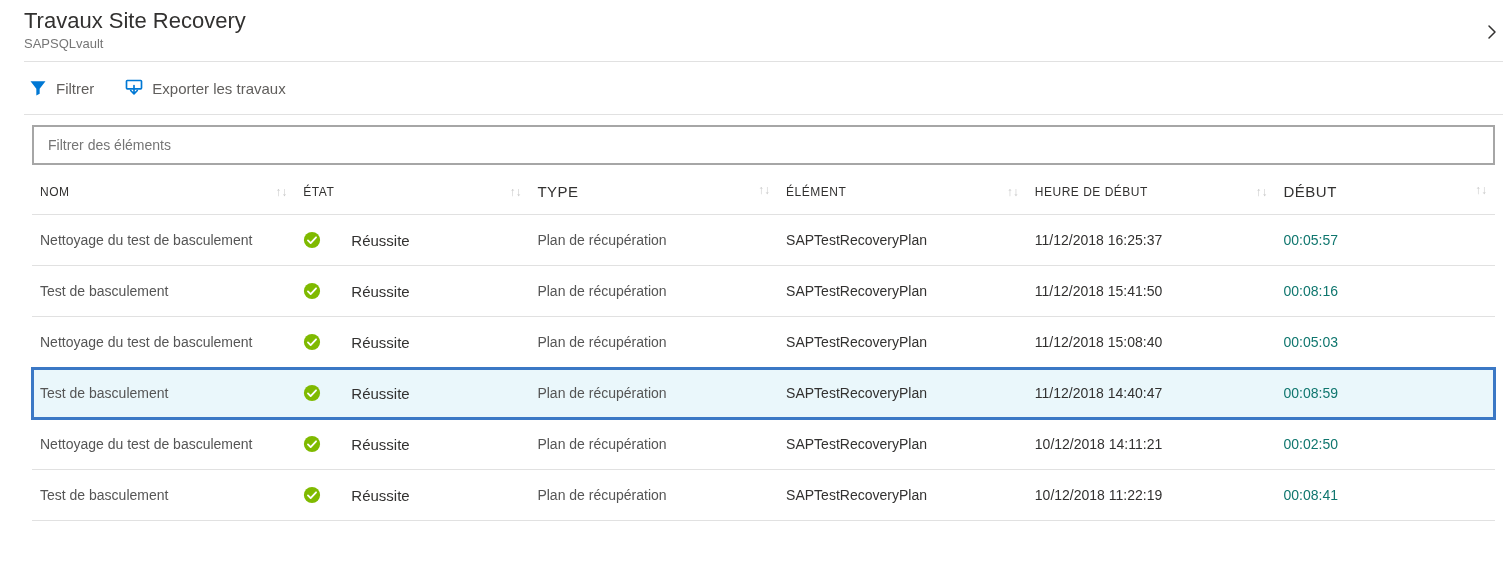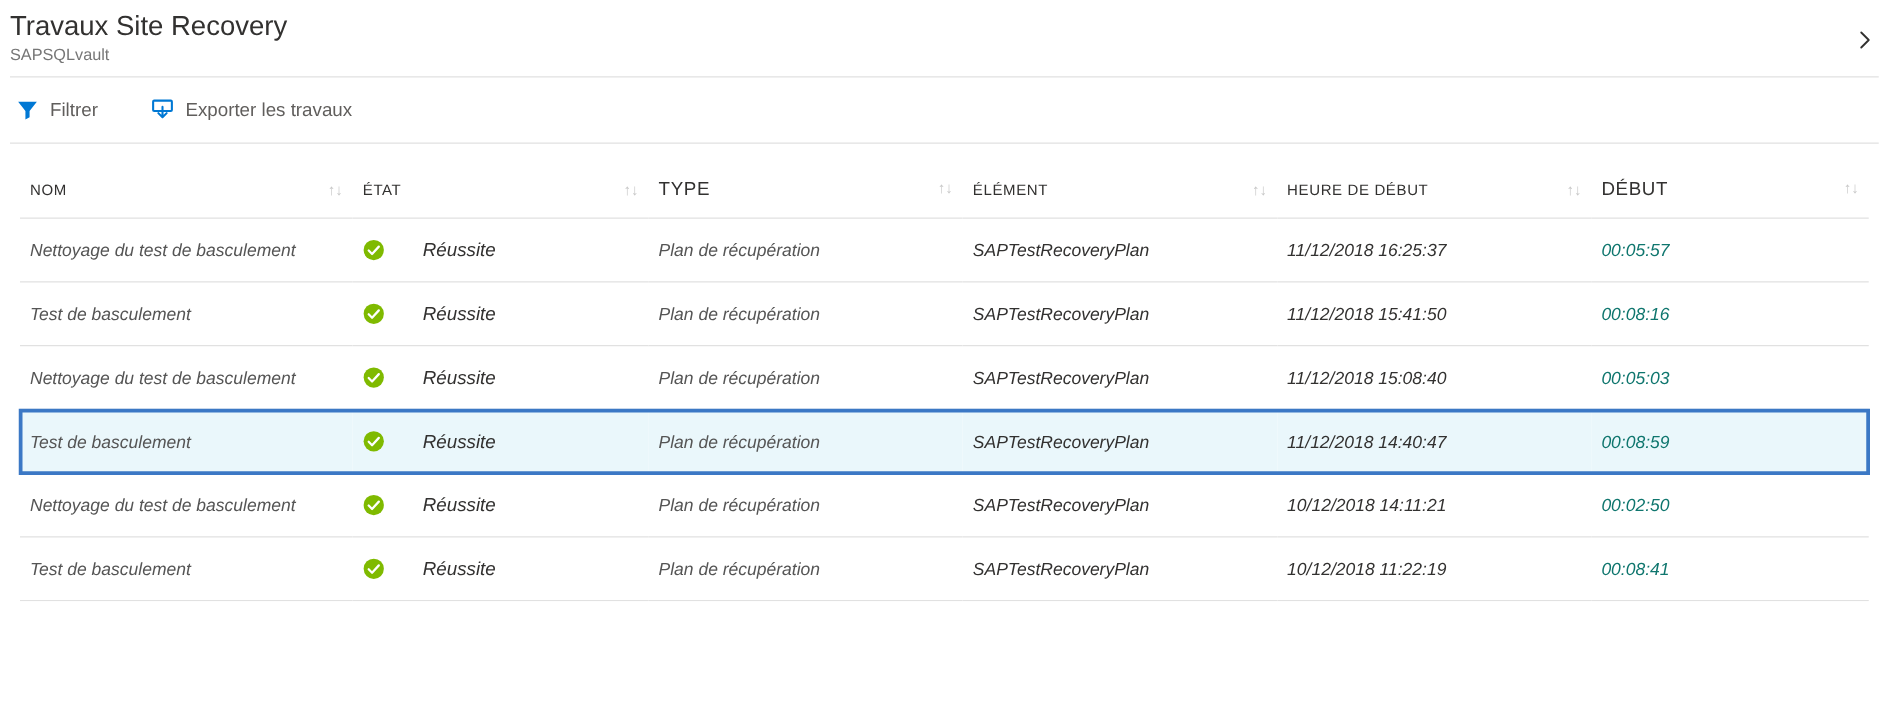--- a/index.html
+++ b/index.html
@@ -5,27 +5,27 @@
   * { box-sizing: border-box; }
   html, body {
     margin: 0;
     padding: 0;
     font-family: "Segoe UI", Arial, sans-serif;
     font-size: 14px;
     color: #323130;
     background: #ffffff;
     width: 1511px;
   }
-  .page { padding: 8px 8px 0 8px; }
+  .page { padding: 8px 8px 0 24px; }
   .title-row { display: flex; align-items: center; justify-content: space-between; }
   .title { font-size: 22px; font-weight: 400; color: #323130; }
   .subtitle { font-size: 13px; color: #767676; margin-top: 2px; }
   .chev { font-size: 26px; color: #323130; padding: 4px 2px 0 0; line-height: 1; }
   .hr { border-bottom: 1px solid #e1e1e1; margin-top: 10px; }
-  .toolbar { display: flex; align-items: flex-start; gap: 42px; padding: 16px 8px 16px 4px; }
+  .toolbar { display: flex; align-items: flex-start; gap: 30px; padding: 16px 8px 16px 4px; }
   .tool-item { display: flex; align-items: center; gap: 8px; cursor: pointer; }
   .tool-label { font-size: 15px; color: #605e5c; }
   .icon-filter svg, .icon-export svg { width: 20px; height: 20px; display: block; }
   .hr2 { border-bottom: 1px solid #e1e1e1; }
   .content { padding: 10px 0 0 0; }
   .filter-box {
     margin: 0 8px;
     border: 2px solid #a6a6a6;
     padding: 10px 14px;
     font-size: 14px;
@@ -38,21 +38,21 @@
   .tbl thead th {
     font-size: 12px;
     color: #323130;
     font-weight: 400;
     padding: 18px 8px 14px 8px;
     white-space: nowrap;
   }
   .th-label { letter-spacing: 0.5px; }
   .th-type .th-label, .th-duree .th-label { font-size: 15px; font-weight: 400; }
   .sort { float: right; color: #c8c8c8; font-size: 12px; }
-  .tbl tbody td { padding: 16px 8px; font-size: 14px; vertical-align: middle; font-style: italic; }
+  .tbl tbody td { padding: 16px 8px; font-size: 14px; vertical-align: middle; }
   .name-cell { color: #555; }
   .status-wrap { display: flex; align-items: center; gap: 10px; }
   .status-icon svg { width: 18px; height: 18px; display: block; }
   .status-text { font-size: 15px; color: #323130; margin-left: 20px; }
   .type-cell { color: #555; }
   .element-cell { font-size: 15px; color: #323130; }
   .start-cell { font-size: 15px; color: #323130; margin-top: 24px; }
   .duration-cell { color: #0f766e; }
   tbody tr.selected {
     background: #eaf7fb;
@@ -99,20 +99,21 @@
           <rect x="3" y="3" width="18" height="10" rx="1" fill="none" stroke="#0078d4" stroke-width="2"></rect>
           <path d="M12 9v10M12 19l-4-4M12 19l4-4" stroke="#0078d4" stroke-width="2" fill="none" stroke-linecap="round" stroke-linejoin="round"></path>
         </svg>
       </span>
       <span class="tool-label">Exporter les travaux</span>
     </div>
   </div>
   <div class="hr2"></div>
 
   <div class="content">
+    <input type="text" class="filter-box" placeholder="Filtrer des éléments" style="">
 
     <table class="tbl">
       <colgroup>
         <col class="c-name">
           <col class="c-etat">
           <col class="c-type">
         <col class="c-element">
           <col class="c-start">
           <col class="c-duree">
       </colgroup>

